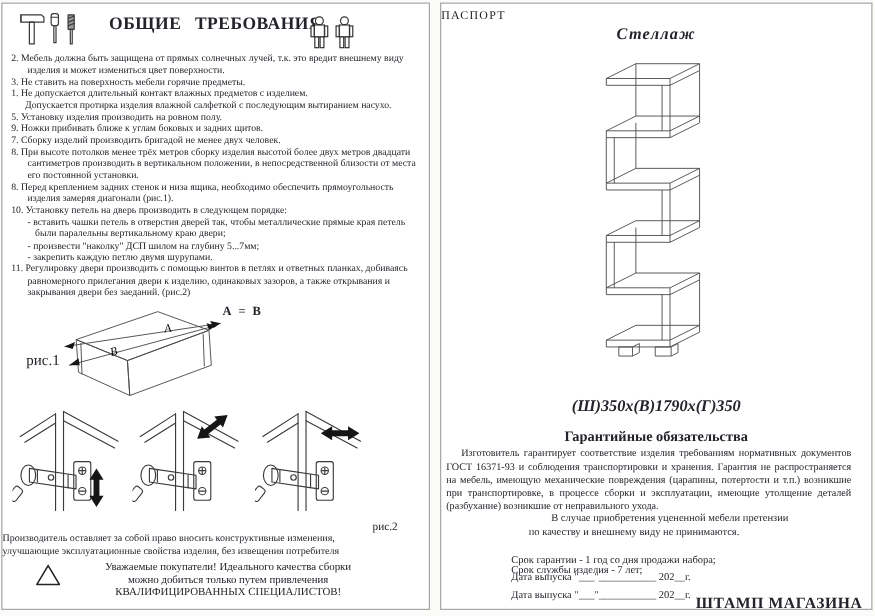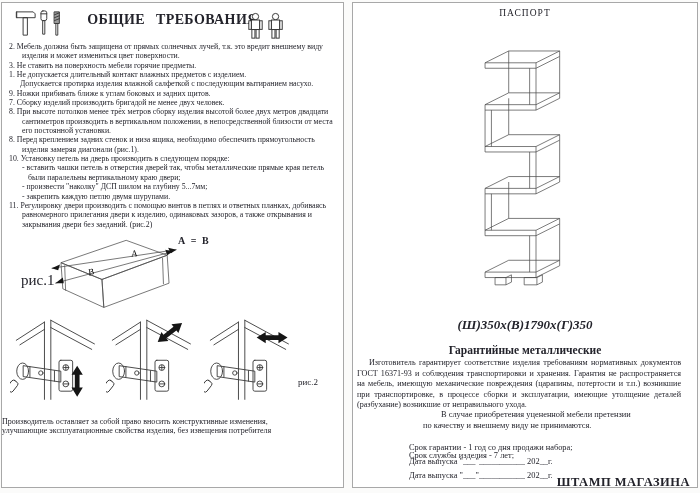--- a/index.html
+++ b/index.html
@@ -15,33 +15,33 @@
   .lp-header{position:relative;height:36px;}
   .lp-title{text-align:center;font-weight:bold;font-size:14px;word-spacing:7px;padding-top:9px;letter-spacing:.4px;}
   .tools-icon{position:absolute;left:11px;top:5px;}
   .people-icon{position:absolute;left:243px;top:9px;}
   .req-list{padding:3px 4px 0 7px;font-size:7.8px;line-height:9.35px;}
   .req{padding-left:13px;text-indent:-13px;}
   .req.i1{padding-left:11px;text-indent:0;}
   .req.i2{padding-left:19px;text-indent:-6px;}
   .fig1-area{position:relative;height:84px;}
   .fig1-svg{position:absolute;left:38px;top:2px;}
-  .fig1-label{position:absolute;left:19px;top:43px;font-size:15px;text-align:right;}
+  .fig1-label{position:absolute;left:19px;top:43px;font-size:12px;text-align:right;}
   .fig1-eq{position:absolute;left:160px;top:6px;font-size:10px;font-weight:bold;word-spacing:3px;margin-left:16px;}
   .hinges{position:relative;height:102px;}
   .hinge-fig{position:absolute;top:0;}
   .hinge-1{left:8px;} .hinge-2{left:104px;} .hinge-3{left:202px;}
-  .fig2-label{position:absolute;left:296px;top:64px;font-size:9px;}
+  .fig2-label{position:absolute;left:296px;top:94px;font-size:9px;}
   .manu-note{text-align:left;font-size:8px;line-height:9.5px;padding-top:2px;}
   .warning{position:relative;padding-top:4px;}
   .warn-triangle{position:absolute;left:26px;top:6px;}
   .warn-text{text-align:center;font-size:8.7px;line-height:9.8px;padding-left:20px;}
 
   
-  .rp-doc-type{text-align:center;font-size:9.5px;letter-spacing:1px;padding-top:5px;}
+  .rp-doc-type{font-size:9.5px;letter-spacing:1px;padding-top:5px;}
   .rp-product{text-align:center;font-size:13px;font-weight:bold;font-style:italic;letter-spacing:1px;padding-top:1px;}
   .shelf-svg{position:absolute;left:82px;top:44px;}
   .rp-dims{position:absolute;left:0;right:0;top:314px;text-align:center;font-size:13px;font-weight:bold;font-style:italic;}
   .rp-warranty-title{position:absolute;left:0;right:0;top:341px;text-align:center;font-size:11.5px;font-weight:bold;}
   .rp-warranty-text{position:absolute;left:4px;right:16px;top:355px;font-size:8.1px;line-height:10.55px;text-align:justify;text-indent:12px;}
   .rp-line{position:absolute;font-size:8.4px;white-space:nowrap;}
   .l-disc1{left:56px;top:407px;margin-left:32px;}
   .l-disc2{left:70px;top:417.5px;}
   .l-life{left:56px;top:448px;}
   .l-warr{left:56px;top:439.5px;}
@@ -121,20 +121,21 @@
         </g>
       </svg>
     </span>
   </div>
 
   <div class="req-list">
       <div class="req i0">2. Мебель должна быть защищена от прямых солнечных лучей, т.к. это вредит внешнему виду изделия и может измениться цвет поверхности.</div>
       <div class="req i0">3. Не ставить на поверхность мебели горячие предметы.</div>
       <div class="req i0">1. Не допускается длительный контакт влажных предметов с изделием.</div>
       <div class="req i1">Допускается протирка изделия влажной салфеткой с последующим вытиранием насухо.</div>
+      <div class="req i0">5. Установку изделия производить на ровном полу.</div>
       <div class="req i0">9. Ножки прибивать ближе к углам боковых и задних щитов.</div>
       <div class="req i0">7. Сборку изделий производить бригадой не менее двух человек.</div>
       <div class="req i0">8. При высоте потолков менее трёх метров сборку изделия высотой более двух метров двадцати сантиметров производить в вертикальном положении, в непосредственной близости от места его постоянной установки.</div>
       <div class="req i0">8. Перед креплением задних стенок и низа ящика, необходимо обеспечить прямоугольность изделия замеряя диагонали (рис.1).</div>
       <div class="req i0">10. Установку петель на дверь производить в следующем порядке:</div>
       <div class="req i2">- вставить чашки петель в отверстия дверей так, чтобы металлические прямые края петель были паралельны вертикальному краю двери;</div>
       <div class="req i2">- произвести "наколку" ДСП шилом на глубину 5...7мм;</div>
       <div class="req i2">- закрепить каждую петлю двумя шурупами.</div>
       <div class="req i0">11. Регулировку двери производить с помощью винтов в петлях и ответных планках, добиваясь равномерного прилегания двери к изделию, одинаковых зазоров, а также открывания и закрывания двери без заеданий. (рис.2)</div>
     </div>
@@ -176,24 +177,37 @@
       <use href="#dblArrow" class="fill-dark" transform="translate(57,27)"></use>
     </svg>
     <span class="fig2-label">рис.2</span>
   </div>
 
   <div class="manu-note">
     <div>Производитель оставляет за собой право вносить конструктивные изменения,</div>
     <div>улучшающие эксплуатационные свойства изделия, без извещения потребителя</div>
   </div>
 
+  <div class="warning">
+    <span class="warn-triangle">
+      <svg width="21" height="18" viewBox="0 0 22 19">
+        <path d="M11,1.5 L20.5,17.5 L1.5,17.5 Z" fill="none" stroke="#222" stroke-width="1.3" stroke-linejoin="round"></path>
+      </svg>
+    </span>
+    <div class="warn-text">
+      <div>Уважаемые покупатели! Идеального качества сборки</div>
+      <div>можно добиться только путем привлечения</div>
+      <div>КВАЛИФИЦИРОВАННЫХ СПЕЦИАЛИСТОВ!</div>
+    </div>
+  </div>
 </div>
 
 <div class="page page-right">
   <div class="rp-doc-type">ПАСПОРТ</div>
+  <div class="rp-product">Стеллаж</div>
 
   <svg class="shelf-svg" width="182" height="250" viewBox="0 0 200 272">
     <g class="ln-thin">
 
       <g id="slabs">
         <path d="M55,16 L111,16 L137,3 L81,3 Z M55,16 L55,22 L111,22 L111,16 M111,22 L137,9 L137,3"></path>
         <path d="M55,62 L111,62 L137,49 L81,49 Z M55,62 L55,68 L111,68 L111,62 M111,68 L137,55 L137,49"></path>
         <path d="M55,108 L111,108 L137,95 L81,95 Z M55,108 L55,114 L111,114 L111,108 M111,114 L137,101 L137,95"></path>
         <path d="M55,154 L111,154 L137,141 L81,141 Z M55,154 L55,160 L111,160 L111,154 M111,160 L137,147 L137,141"></path>
         <path d="M55,200 L111,200 L137,187 L81,187 Z M55,200 L55,206 L111,206 L111,200 M111,206 L137,193 L137,187"></path>
@@ -209,21 +223,21 @@
       <path d="M55,160 L55,200 M62,160 L62,200 M81,147 L81,187"></path>
 
       <path d="M104,206 L104,246 M111,206 L111,246 M137,193 L137,233"></path>
 
       <path d="M66,252 L78,252 L78,260 L66,260 Z M78,252 L84,249 L84,257 L78,260"></path>
       <path d="M98,252 L112,252 L112,260 L98,260 Z M112,252 L118,249 L118,257 L112,260"></path>
     </g>
   </svg>
 
   <div class="rp-dims">(Ш)350х(В)1790х(Г)350</div>
-  <div class="rp-warranty-title">Гарантийные металлические</div>
+  <div class="rp-warranty-title">Гарантийные обязательства</div>
   <div class="rp-warranty-text">Изготовитель гарантирует соответствие изделия требованиям нормативных документов ГОСТ 16371-93 и соблюдения транспортировки и хранения. Гарантия не распространяется на мебель, имеющую механические повреждения (царапины, потертости и т.п.) возникшие при транспортировке, в процессе сборки и эксплуатации, имеющие утолщение деталей (разбухание) возникшие от неправильного ухода.</div>
 
   <div class="rp-line l-disc1">В случае приобретения уцененной мебели претензии</div>
   <div class="rp-line l-disc2">по качеству и внешнему виду не принимаются.</div>
   <div class="rp-line l-life">Срок службы изделия - 7 лет;</div>
   <div class="rp-line l-warr">Срок гарантии - 1 год со дня продажи набора;</div>
   <div class="rp-line l-date1">Дата выпуска "___"___________ 202__г.</div>
   <div class="rp-line l-date2">Дата выпуска "___"___________ 202__г.</div>
   <div class="rp-stamp">ШТАМП МАГАЗИНА</div>
 </div>

